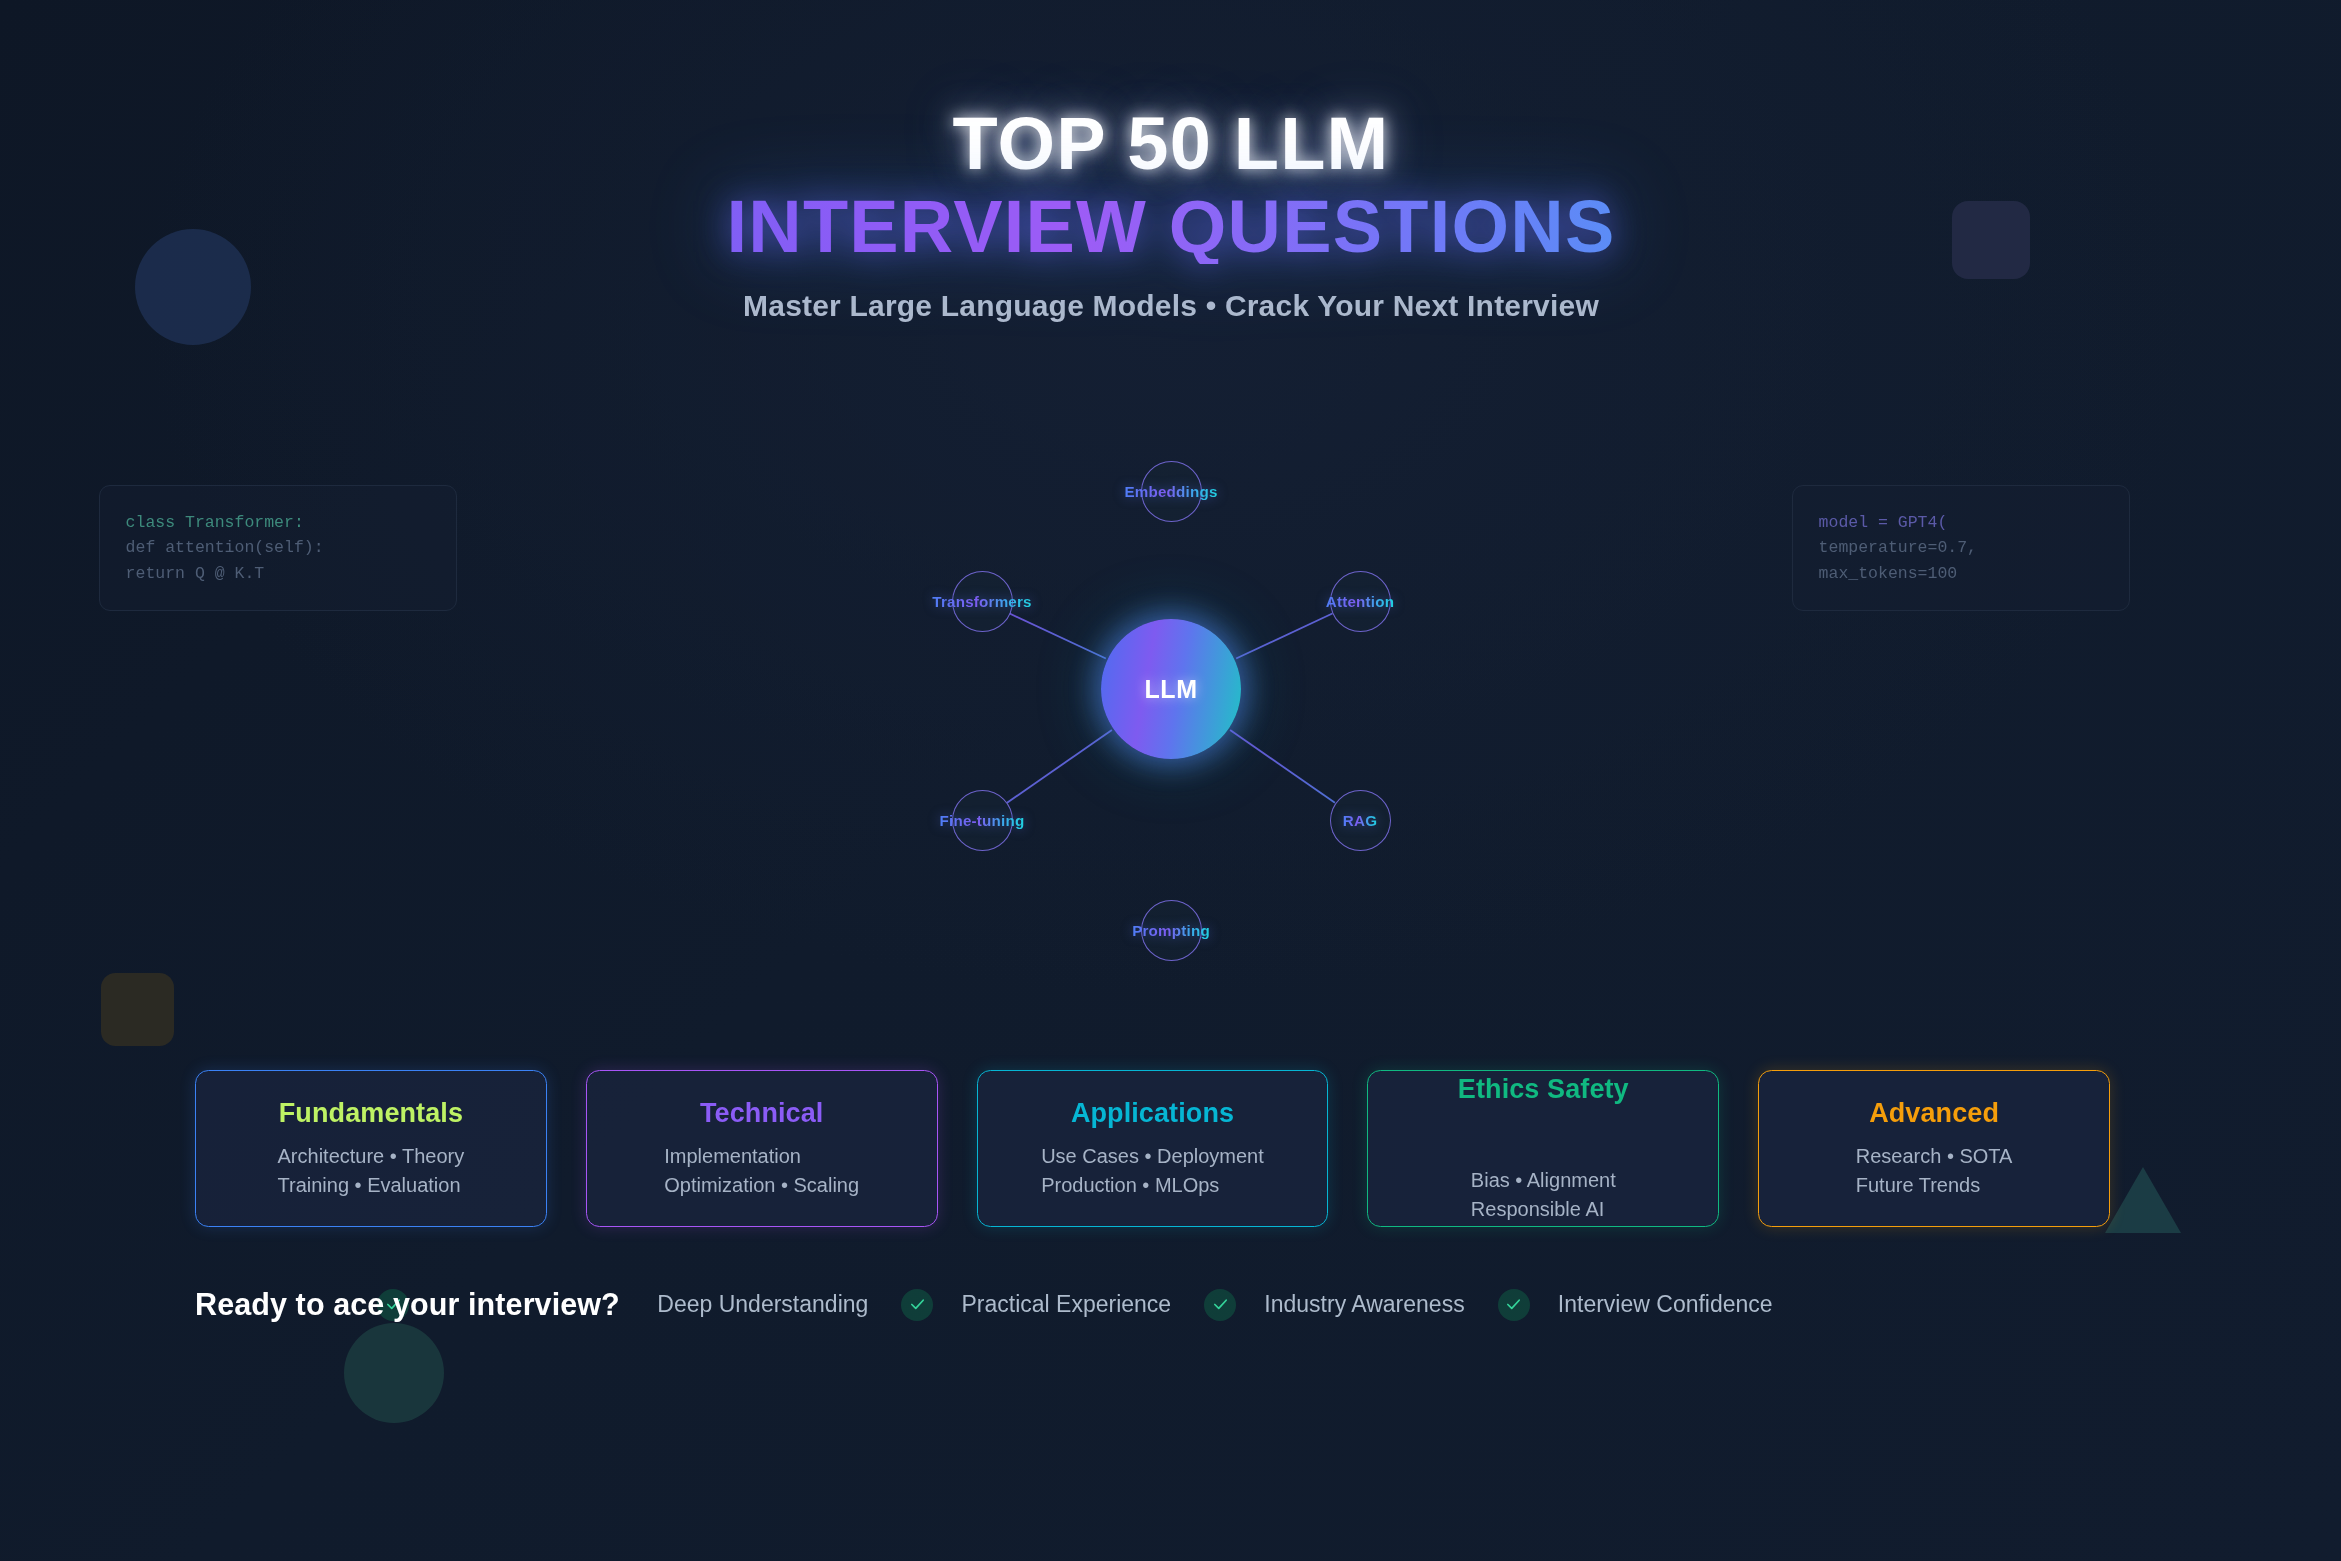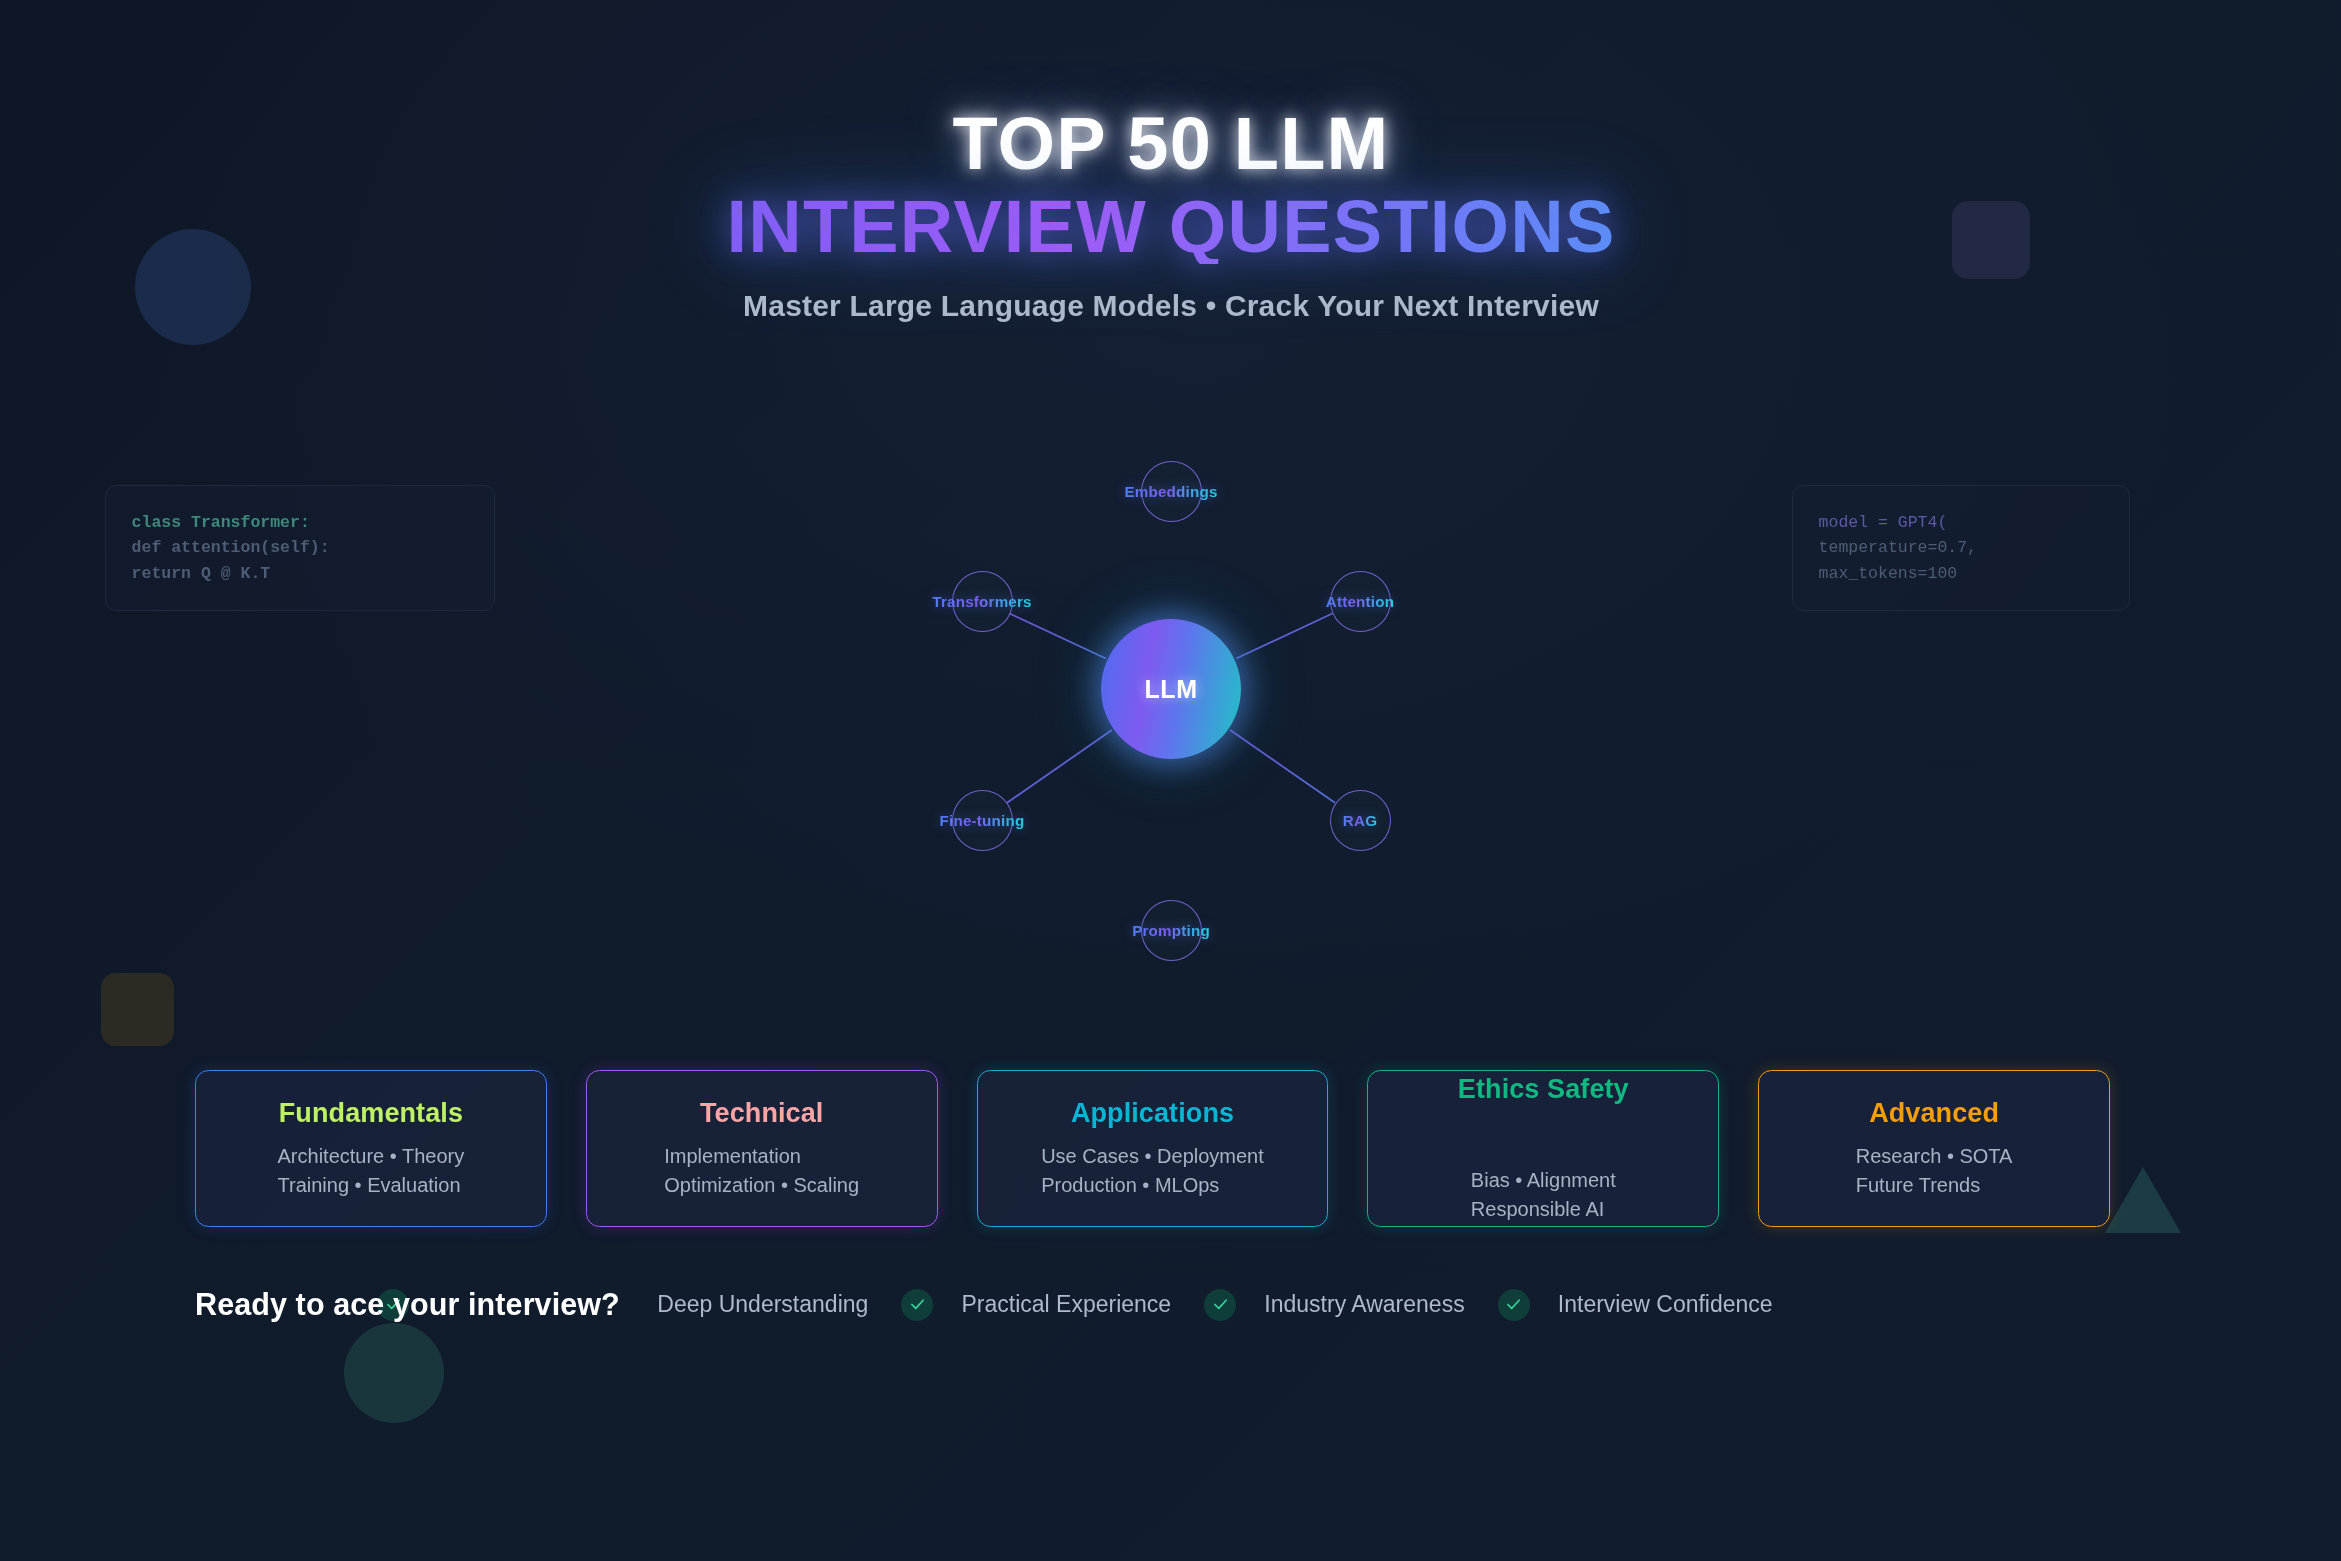--- a/index.html
+++ b/index.html
@@ -98,21 +98,21 @@
     border: 0.6px solid #1e2a3e;
     border-radius: 11px;
     background: rgba(22,32,50,.42);
     padding: 24.4px 25.6px;
     font-family: "Liberation Mono", monospace;
     font-size: 16.5px;
     line-height: 1.52;
     color: #4e5d75;
     white-space: pre;
   }
-  .code-left  { left: 105px;  top: 485px; width: 390px; font-weight: bold; }
+  .code-left  { left: 99px;  top: 485px; width: 358px; }
   .code-right { left: 1792px; top: 485px; width: 338px; }
   .code-kw-green  { color: #3d8a7c; }
   .code-kw-purple { color: #5b5aa8; }
 
   
   .hub { position: absolute; left: 854px; top: 384px; width: 634px; height: 610px; }
   .hub svg { position: absolute; inset: 0; width: 100%; height: 100%; overflow: visible; }
 
   .hub-center-glow {
     position: absolute;
@@ -290,21 +290,21 @@
 
 <div class="cards">
   <div class="card" style="border-color: rgb(59, 130, 246); box-shadow: rgba(59, 130, 246, 0.2) 0px 0px 16px;">
     <div class="card-title" style="color: #bef264;">Fundamentals</div>
     <div class="card-sub">
       <div>Architecture • Theory</div>
       <div>Training • Evaluation</div>
     </div>
   </div>
   <div class="card" style="border-color: rgb(168, 85, 247); box-shadow: rgba(168, 85, 247, 0.2) 0px 0px 16px;">
-    <div class="card-title" style="color: #fca5a5;">Technical</div>
+    <div class="card-title" style="color: #8b5cf6;">Technical</div>
     <div class="card-sub">
       <div>Implementation</div>
       <div>Optimization • Scaling</div>
     </div>
   </div>
   <div class="card" style="border-color: rgb(6, 182, 212); box-shadow: rgba(6, 182, 212, 0.2) 0px 0px 16px;">
     <div class="card-title" style="color: rgb(6, 182, 212);">Applications</div>
     <div class="card-sub">
       <div>Use Cases • Deployment</div>
       <div>Production • MLOps</div>

